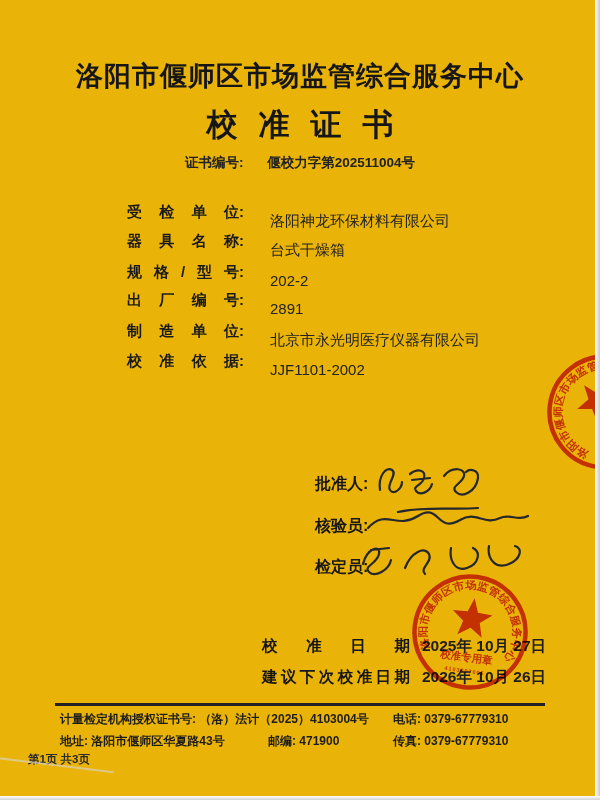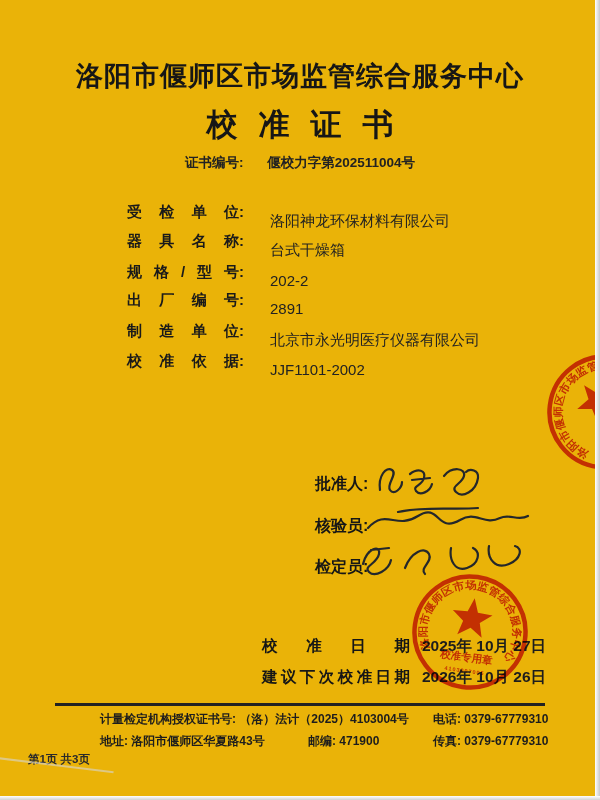--- a/index.html
+++ b/index.html
@@ -27,21 +27,21 @@
 
   .drow { position:absolute; left:262px; height:20px; font-size:15.5px; white-space:nowrap; }
   .dlabel { display:inline-block; width:148px; text-align:justify; text-align-last:justify;
     font-weight:700; color:#161616; }
   .dval { position:absolute; left:160px; top:0; font-weight:700; color:#1d1d1d; white-space:nowrap; }
 
   .seal { position:absolute; mix-blend-mode:multiply; opacity:0.88; }
   .seal text { font-family:"Liberation Sans","DejaVu Sans",sans-serif; font-weight:700; }
 
   .footer-rule { position:absolute; left:55px; top:703px; width:490px; height:2.5px; background:#222; }
-  .fline { position:absolute; font-size:12px; font-weight:700; color:#1d1d1d; white-space:nowrap;margin-left:40px; }
+  .fline { position:absolute; font-size:12px; font-weight:700; color:#1d1d1d; white-space:nowrap; }
   .pageinfo { position:absolute; top:752px; left:0; width:572px; text-align:left;
     font-size:11.5px; font-weight:700; color:#2a2a2a;padding-left:28px; }
 
   .edge-right { position:absolute; top:0; right:0; width:5px; height:100%;
     background:linear-gradient(to right,#ffffff,#c9c9c9); }
   .edge-bottom { position:absolute; bottom:0; left:0; width:100%; height:4px;
     background:linear-gradient(to bottom,#ffffff,#d3d3d3); }
   .artifact-line { position:absolute; left:-6px; top:764px; width:120px; height:2px;
     background:#d6d6d6; transform:rotate(7deg); opacity:0.6; }
 </style>

